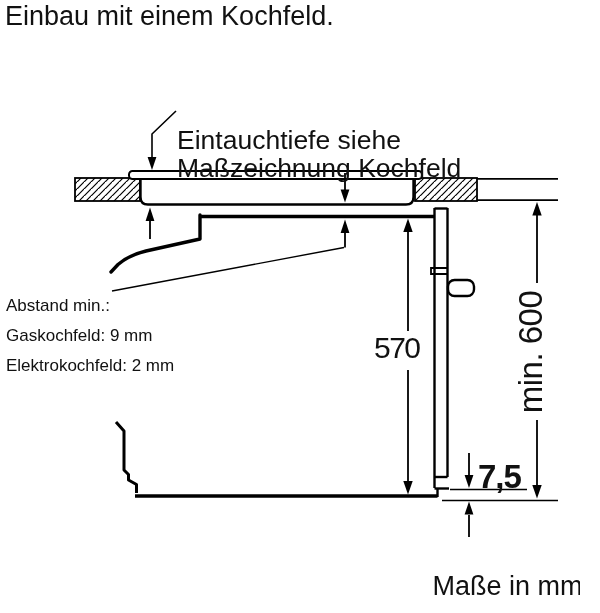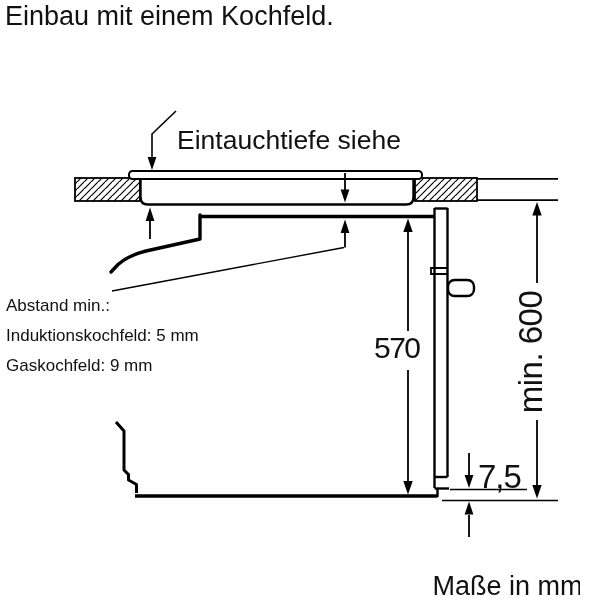--- a/index.html
+++ b/index.html
@@ -5,21 +5,21 @@
   html,body{margin:0;padding:0;background:#fff;}
   #stage{
     position:relative;width:580px;height:613px;background:#fff;overflow:hidden;
     font-family:"Liberation Sans",sans-serif;color:#111;
   }
   .t{position:absolute;white-space:nowrap;color:#111;}
   #title{left:5px;top:1px;font-size:27px;line-height:30px;}
   #annotation{left:177px;top:103px;font-size:26.5px;line-height:27.5px;margin-top:24px;}
   #clearance{left:6px;top:291px;font-size:17px;line-height:29.8px;}
   #dim-570{left:374px;top:331px;font-size:30px;letter-spacing:-1.5px;}
-  #dim-75{left:478px;top:458px;font-size:33px;letter-spacing:-1px;}
+  #dim-75{left:478px;top:458px;font-size:33px;letter-spacing:-1px;font-weight:bold;}
   #dim-600{
     left:456px;top:332px;width:150px;height:40px;line-height:40px;text-align:center;
     font-size:33px;letter-spacing:-0.5px;transform:rotate(-90deg);transform-origin:center;
   }
   #footer{left:420px;top:571px;width:175px;text-align:center;font-size:27px;}
   svg{position:absolute;left:0;top:0;}
   .ln{stroke:#000;fill:none;}
   .fill{fill:#000;stroke:none;}
 </style>
 </head>
@@ -125,26 +125,27 @@
       <polygon class="fill" points="469,488 464.6,475 473.4,475"></polygon>
       <path class="ln" d="M469,537 V515" stroke-width="1.8"></path>
       <polygon class="fill" points="469,501.5 464.6,514.5 473.4,514.5"></polygon>
     </g>
   </svg>
 
   <div class="t" id="title">Einbau mit einem Kochfeld.</div>
 
   <div class="t" id="annotation">
     <div>Eintauchtiefe siehe</div>
+    <div>Maßzeichnung Kochfeld</div>
   </div>
 
   <div class="t" id="clearance">
     <div>Abstand min.:</div>
-    <div>Induktionskochfeld: 5 mm</div>
     <div>Gaskochfeld: 9 mm</div>
+    <div>Elektrokochfeld: 2 mm</div>
   </div>
 
   <div class="t" id="dim-570">570</div>
   <div class="t" id="dim-600">min. 600</div>
   <div class="t" id="dim-75">7,5</div>
 
   <div class="t" id="footer">Maße in mm</div>
 </div>
 
 </body></html>

